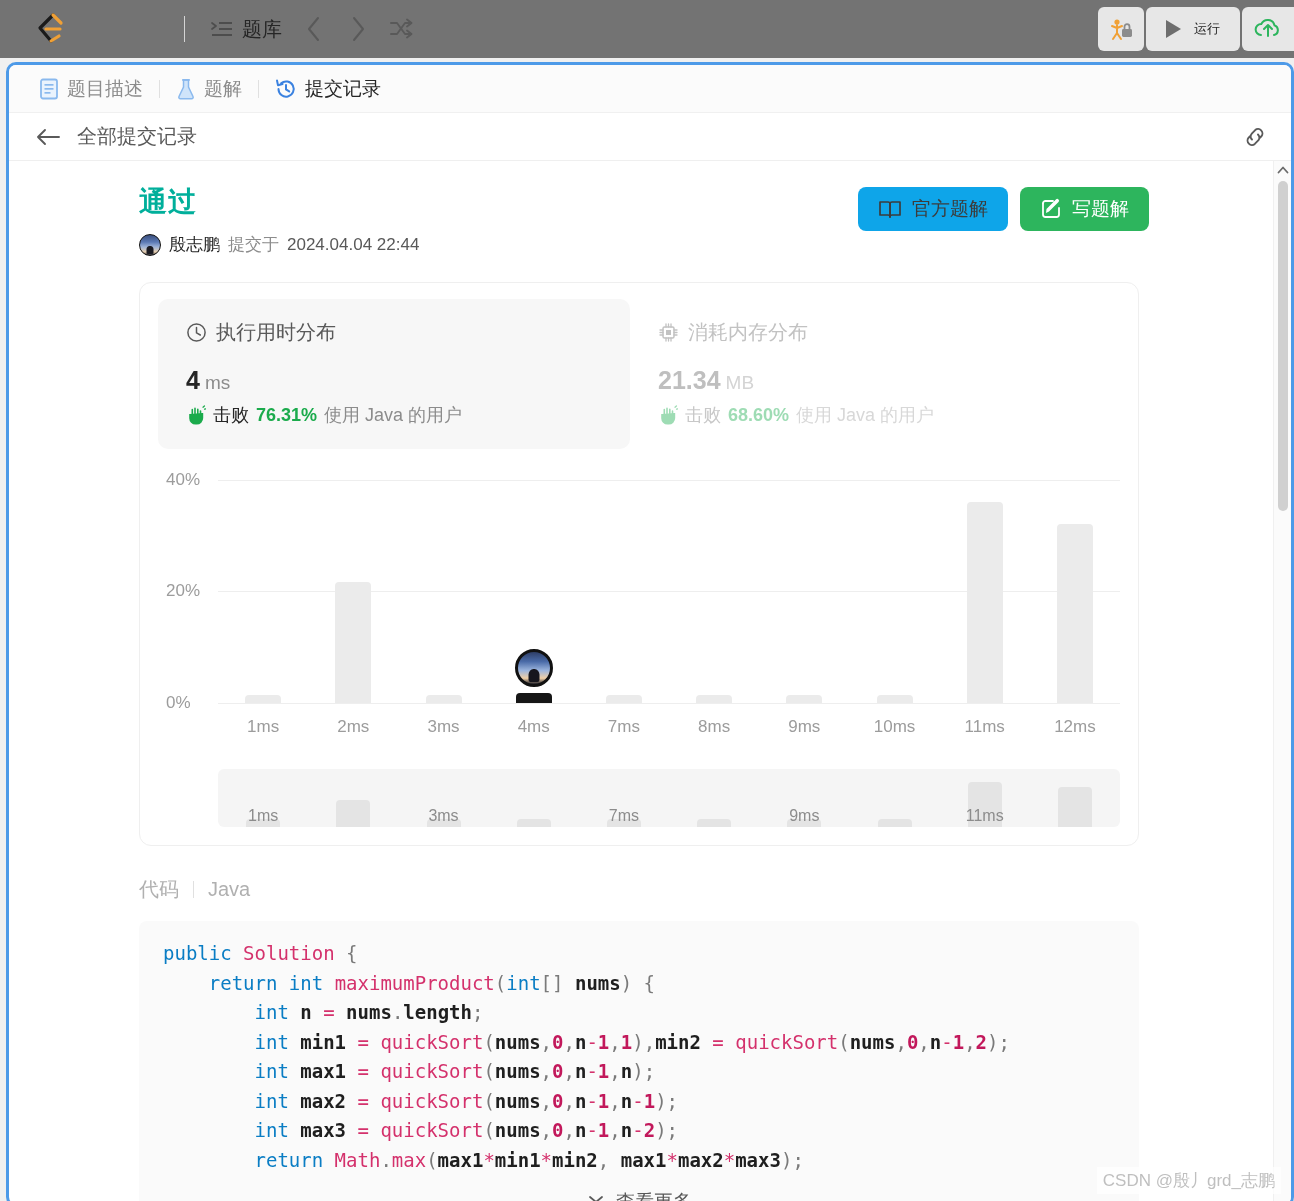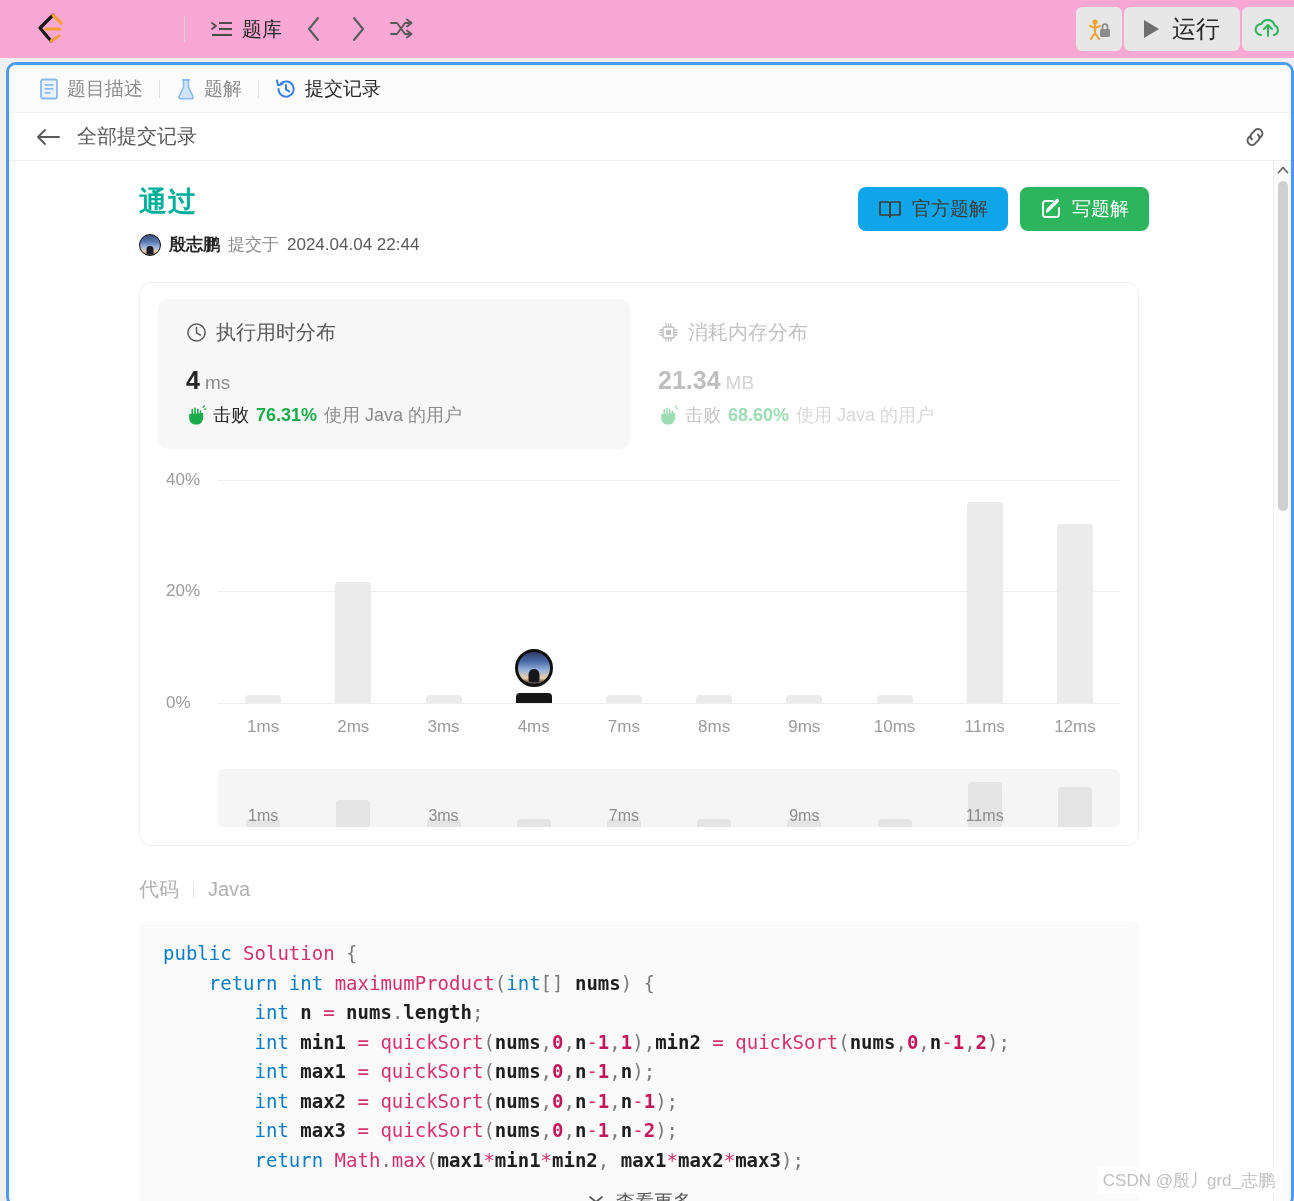--- a/index.html
+++ b/index.html
@@ -7,21 +7,21 @@
   html, body {
     width: 1294px; height: 1201px;
     font-family: "Liberation Sans", "DejaVu Sans", sans-serif;
     background: #f0f0f0;
     overflow: hidden;
   }
 
   
   .topbar {
     position: absolute; top: 0; left: 0; width: 1294px; height: 58px;
-    background: #f9a8d4;
+    background: #737373;
     display: flex; align-items: center;
   }
   .logo {
     width: 44px; height: 44px; margin-left: 26px;
     display: flex; align-items: center; justify-content: center;
   }
   .topbar-divider {
     width: 1px; height: 26px; background: #d4d4d4; margin-left: 114px;
   }
   .nav-group { display: flex; align-items: center; margin-left: 18px; gap: 4px; }
@@ -38,21 +38,21 @@
   .topbar-right {
     position: absolute; right: 0; top: 7px; height: 44px;
     display: flex; align-items: center; gap: 2px;
   }
   .tool-btn {
     height: 44px; background: #e7e7e7; border-radius: 6px;
     display: flex; align-items: center; justify-content: center;
     cursor: pointer; gap: 10px;
   }
   .tool-btn.debug { width: 46px; }
-  .tool-btn.run { padding: 0 20px 0 16px; font-size: 24px; color: #262626; }
+  .tool-btn.run { padding: 0 20px 0 16px; font-size: 13px; color: #262626; }
   .tool-btn.submit { width: 52px; border-radius: 6px 0 0 6px; }
 
   
   .panel {
     position: absolute; left: 6px; top: 62px;
     width: 1288px; height: 1145px;
     border: 3px solid #4d9ae8;
     border-radius: 10px;
     background: #ffffff;
     overflow: hidden;
@@ -92,21 +92,21 @@
   .submeta { display: flex; align-items: center; margin-top: 12px; gap: 8px; font-size: 17px; }
   .avatar-sm {
     width: 22px; height: 22px; border-radius: 50%;
     background: linear-gradient(180deg,#3b4f7d 0%,#5a79b5 35%,#9fb4d8 60%,#e8cfae 85%,#2a2a33 100%);
     border: 1.5px solid #111; flex: none; position: relative; overflow: hidden;
   }
   .avatar-sm::after {
     content: ""; position: absolute; bottom: 1px; left: 50%; transform: translateX(-50%);
     width: 7px; height: 8px; border-radius: 45% 45% 20% 20%; background: #1b1b22;
   }
-  .user { color: #262626; font-weight: 700; }
+  .user { color: #262626; font-weight: 400; }
   .meta-dim { color: #8c8c8c; }
   .meta-date { color: #595959; }
 
   .action-btns { margin-left: auto; display: flex; gap: 12px; padding-top: 4px; }
   .btn {
     display: flex; align-items: center; gap: 10px; cursor: pointer;
     border-radius: 8px; padding: 0 20px; height: 44px; font-size: 19px;
   }
   .btn-light { background: #0ea5e9; color: #3c3c3c; }
   .btn-green { background: #2db55d; color: #ffffff; }

